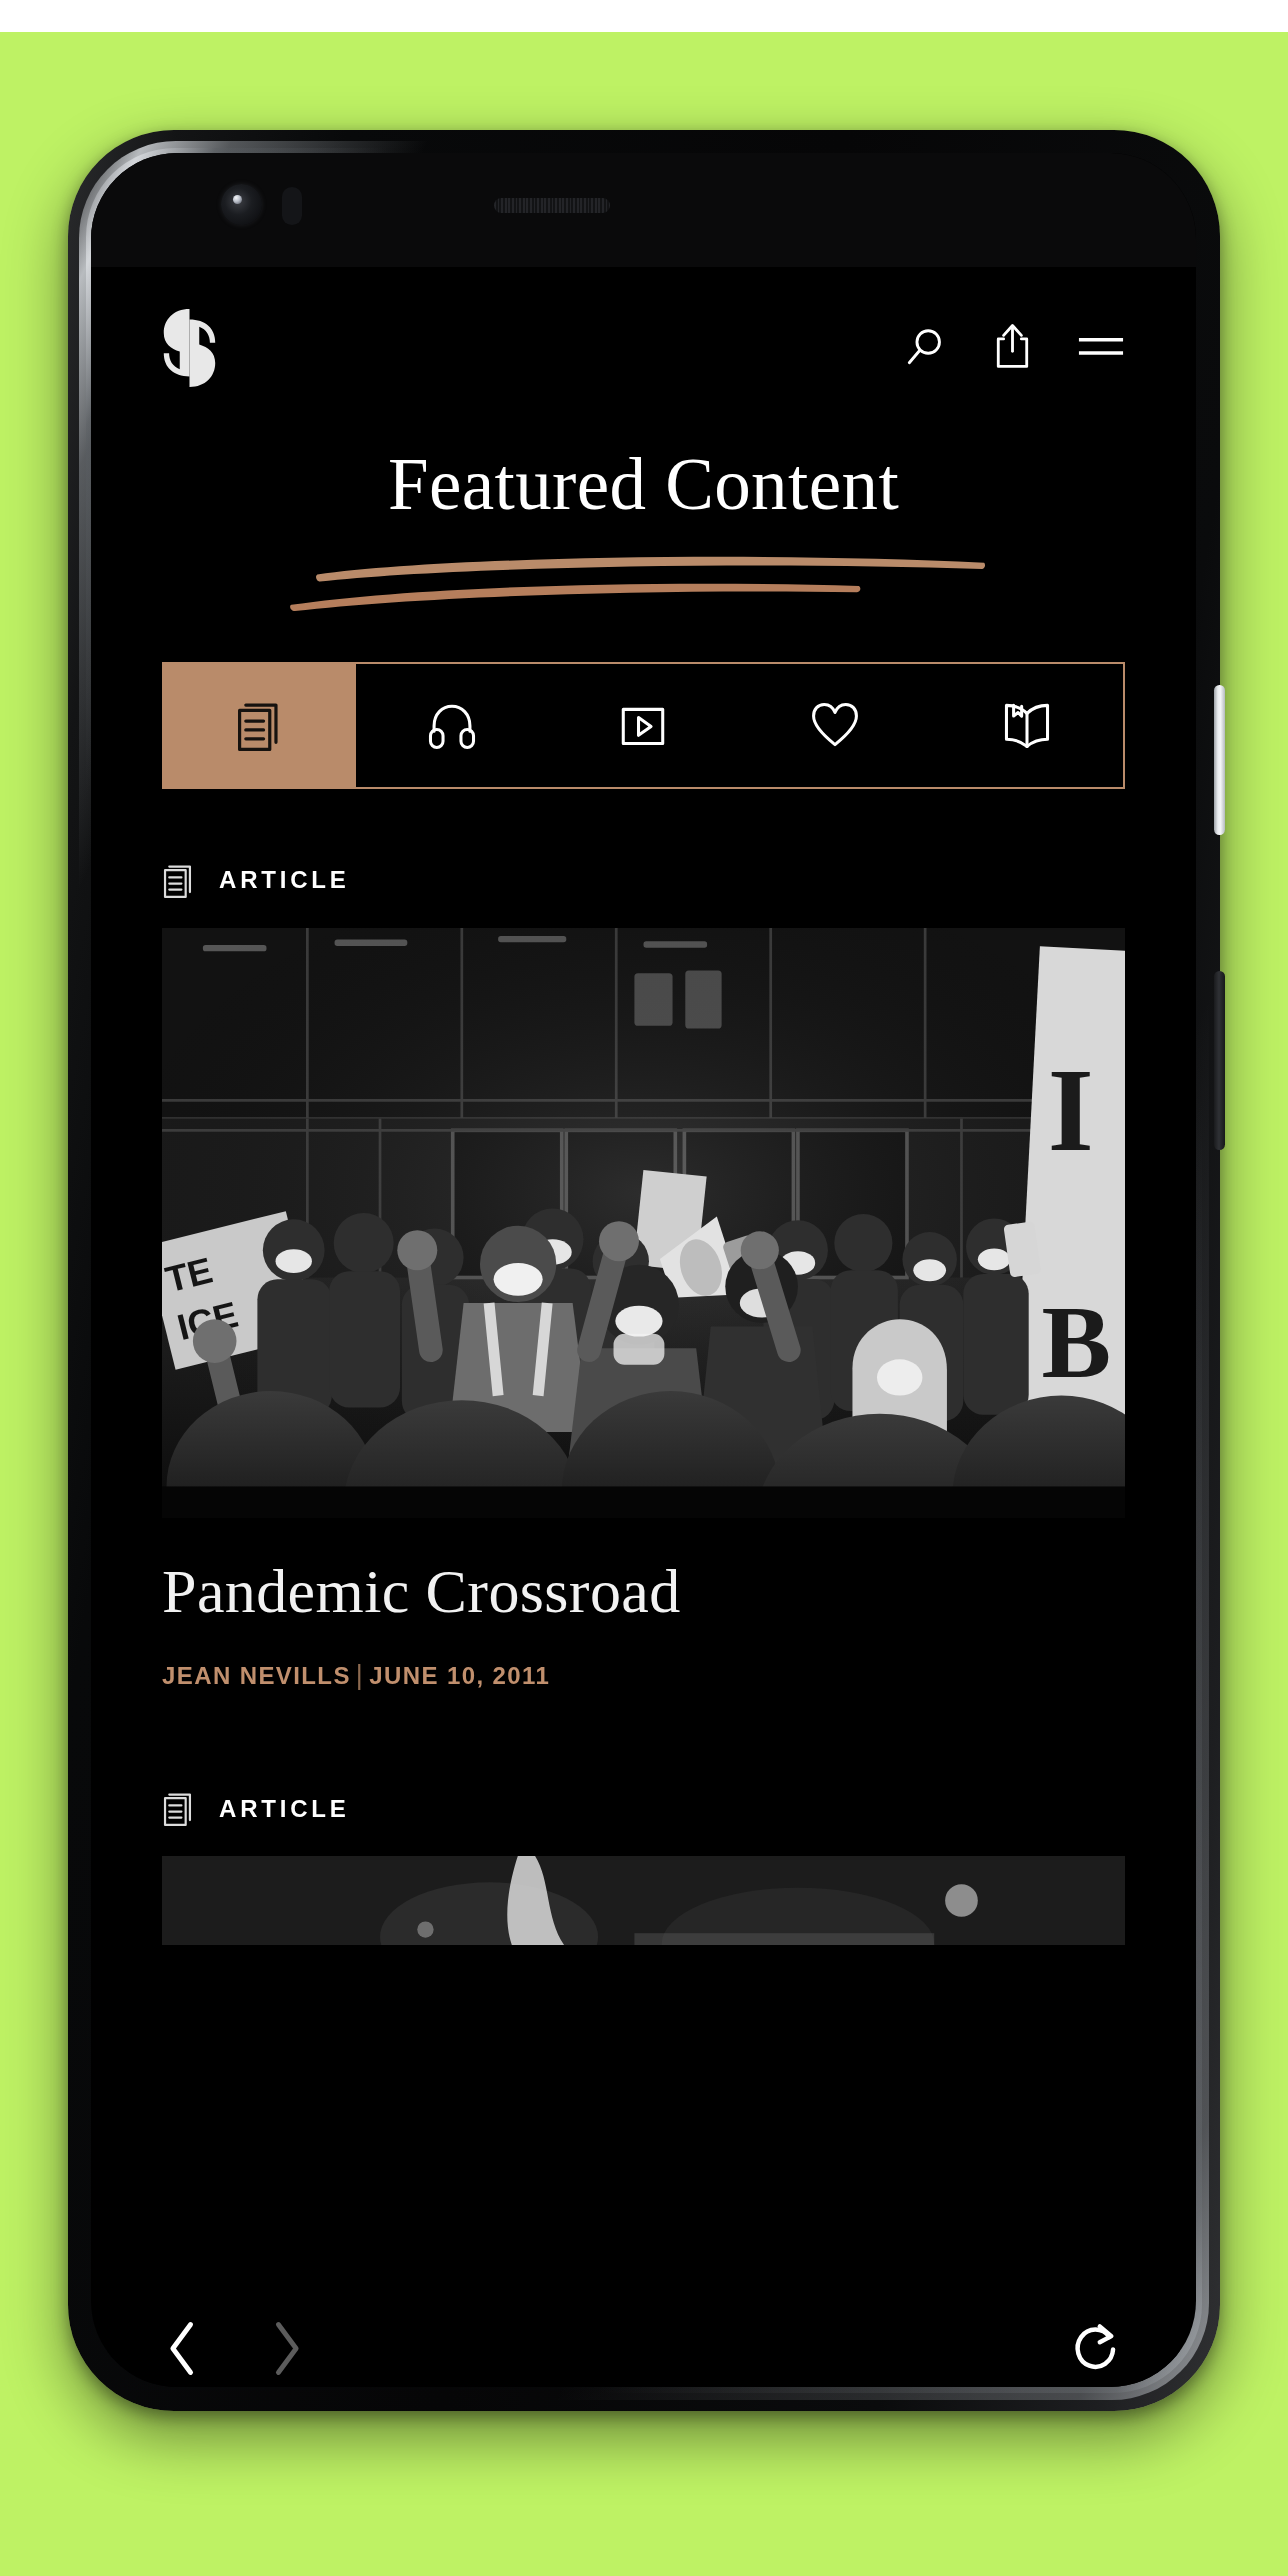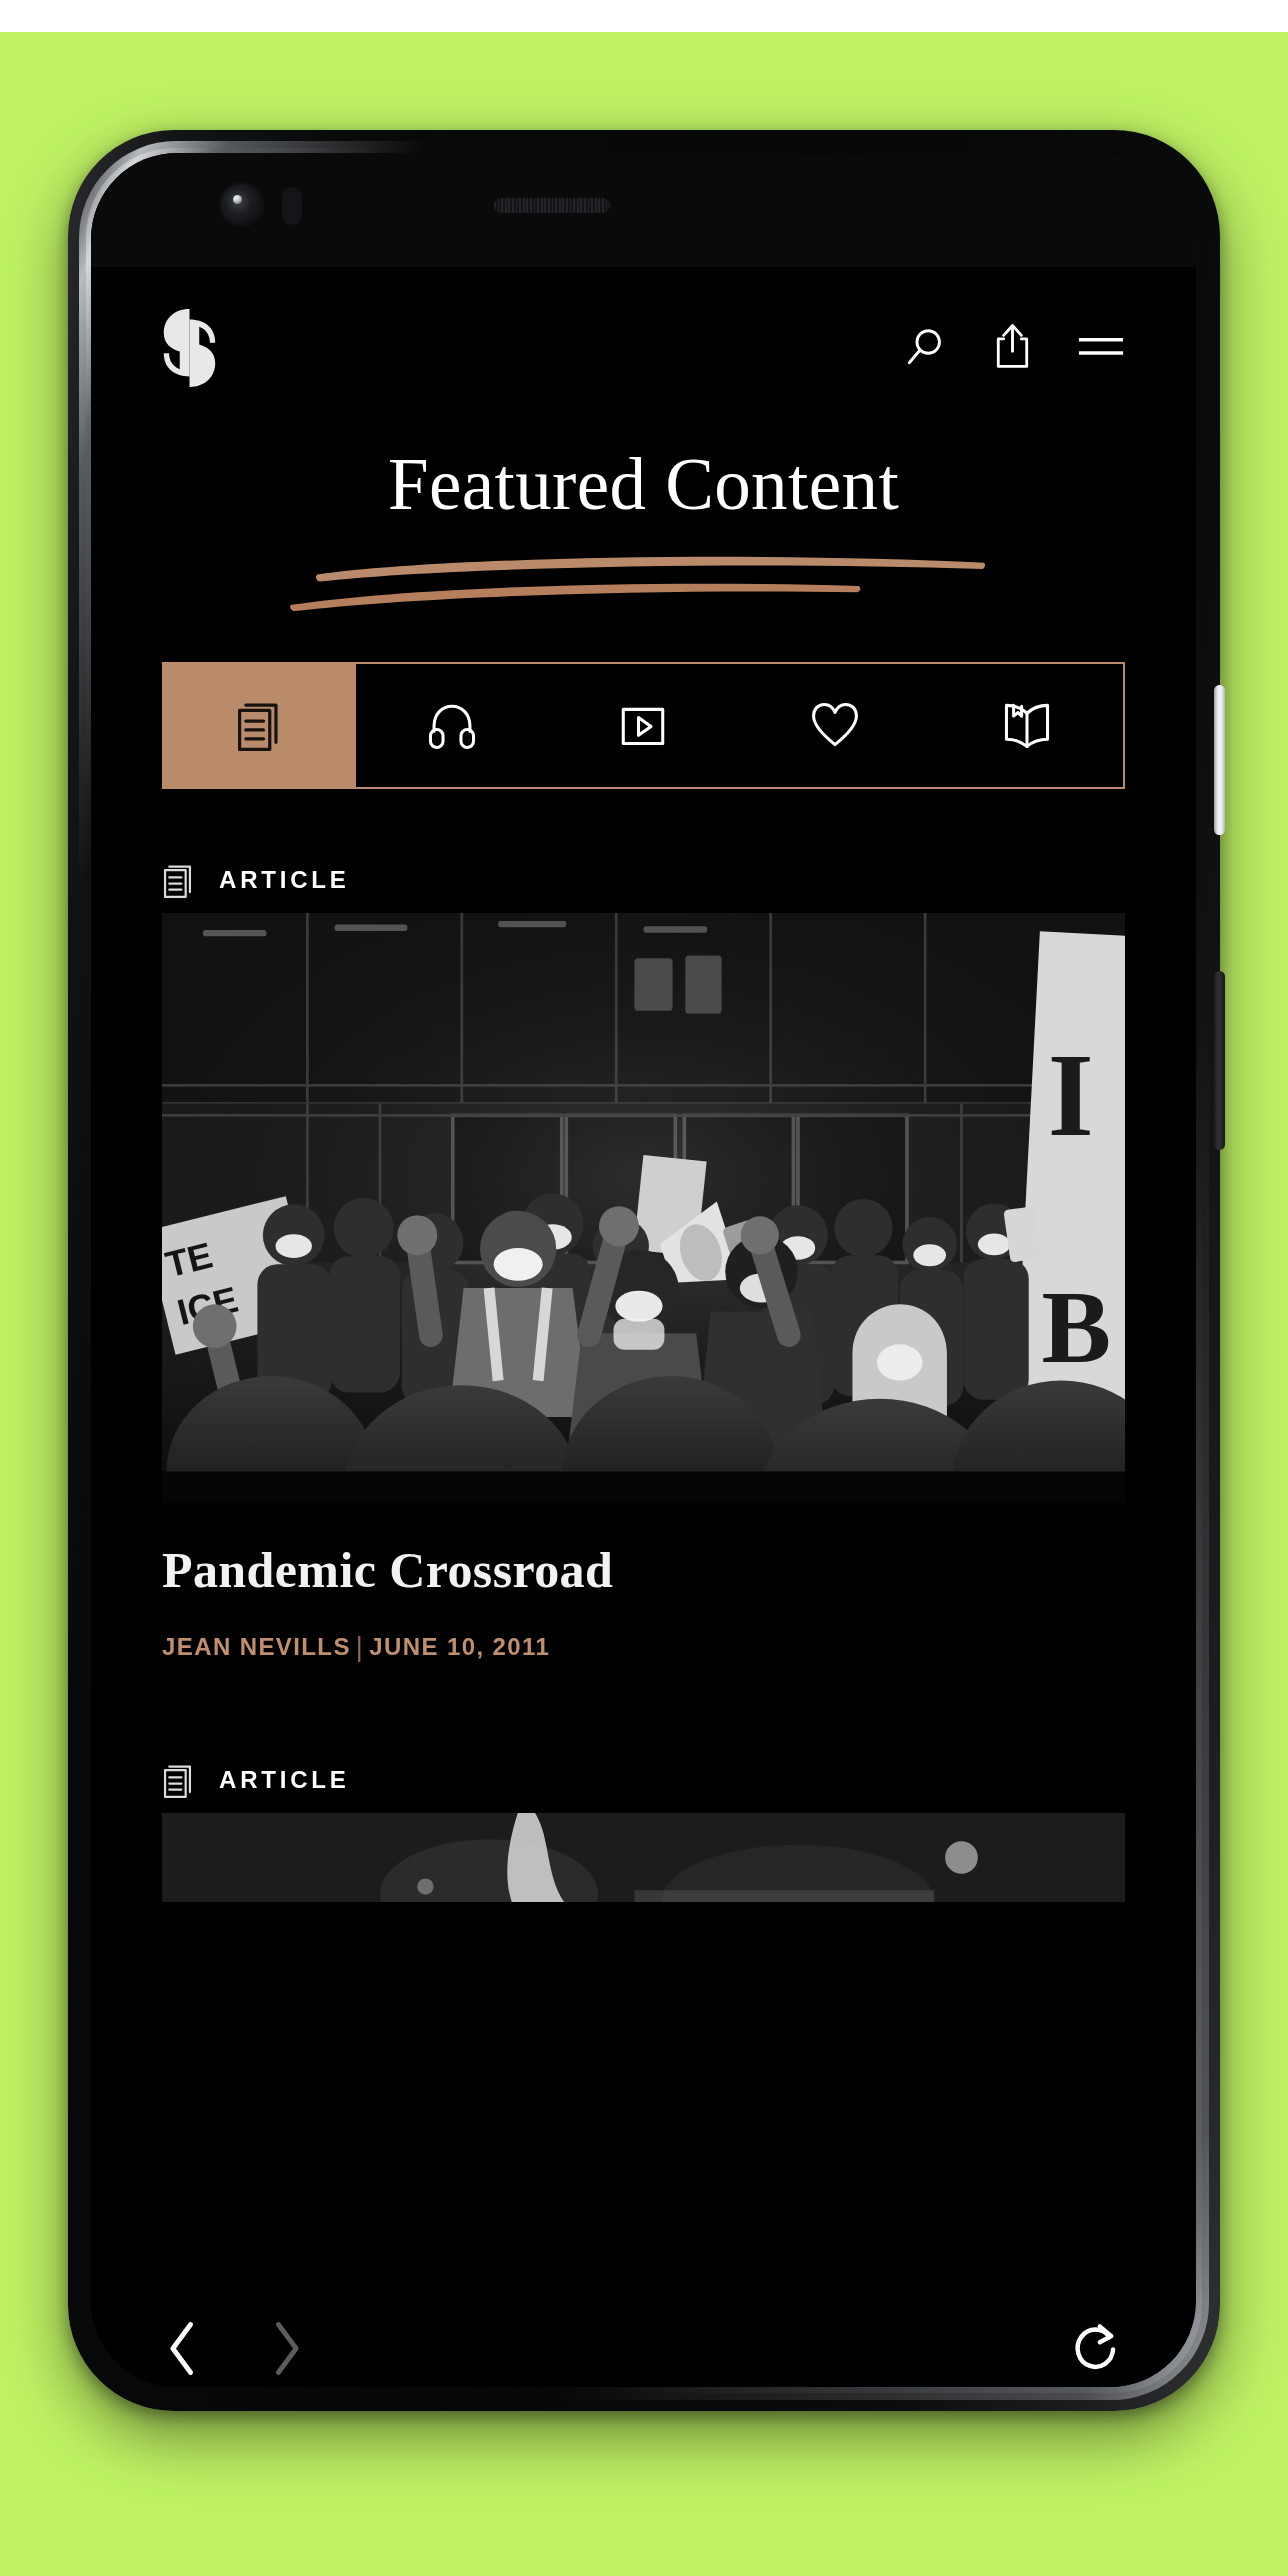--- a/index.html
+++ b/index.html
@@ -211,21 +211,21 @@
 
   
   .content-list { padding: 0 55px; }
 
   .card { padding-top: 72px; }
 
   .kicker {
     display: flex;
     align-items: center;
     gap: 23px;
-    padding-bottom: 13px;
+    padding-bottom: 28px;
   }
   .kicker-label {
     font-size: 24px;
     font-weight: 700;
     letter-spacing: 3.8px;
     color: #ffffff;
   }
 
   
   .card-photo {
@@ -233,22 +233,22 @@
     width: 100%;
     height: 590px;
     overflow: hidden;
     background: #0d0d0d;
     filter: grayscale(100%);
   }
   .card-photo.short { height: 89px; }
 
   .card-title {
     font-family: "Liberation Serif", "DejaVu Serif", serif;
-    font-size: 50px;
-    font-weight: 700;
+    font-size: 62px;
+    font-weight: 400;
     color: #f2f2f2;
     letter-spacing: 0.4px;
     padding-top: 39px;
     line-height: 1.12;
   }
 
   .card-meta {
     display: flex;
     align-items: center;
     gap: 5px;

